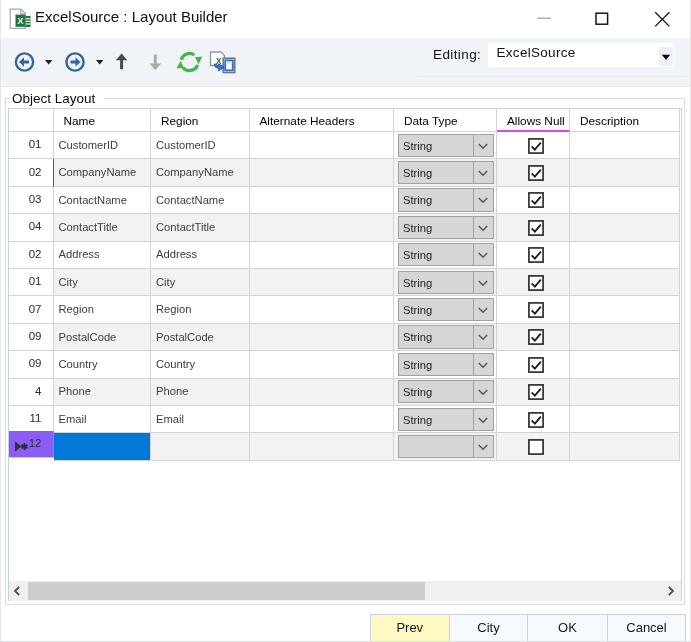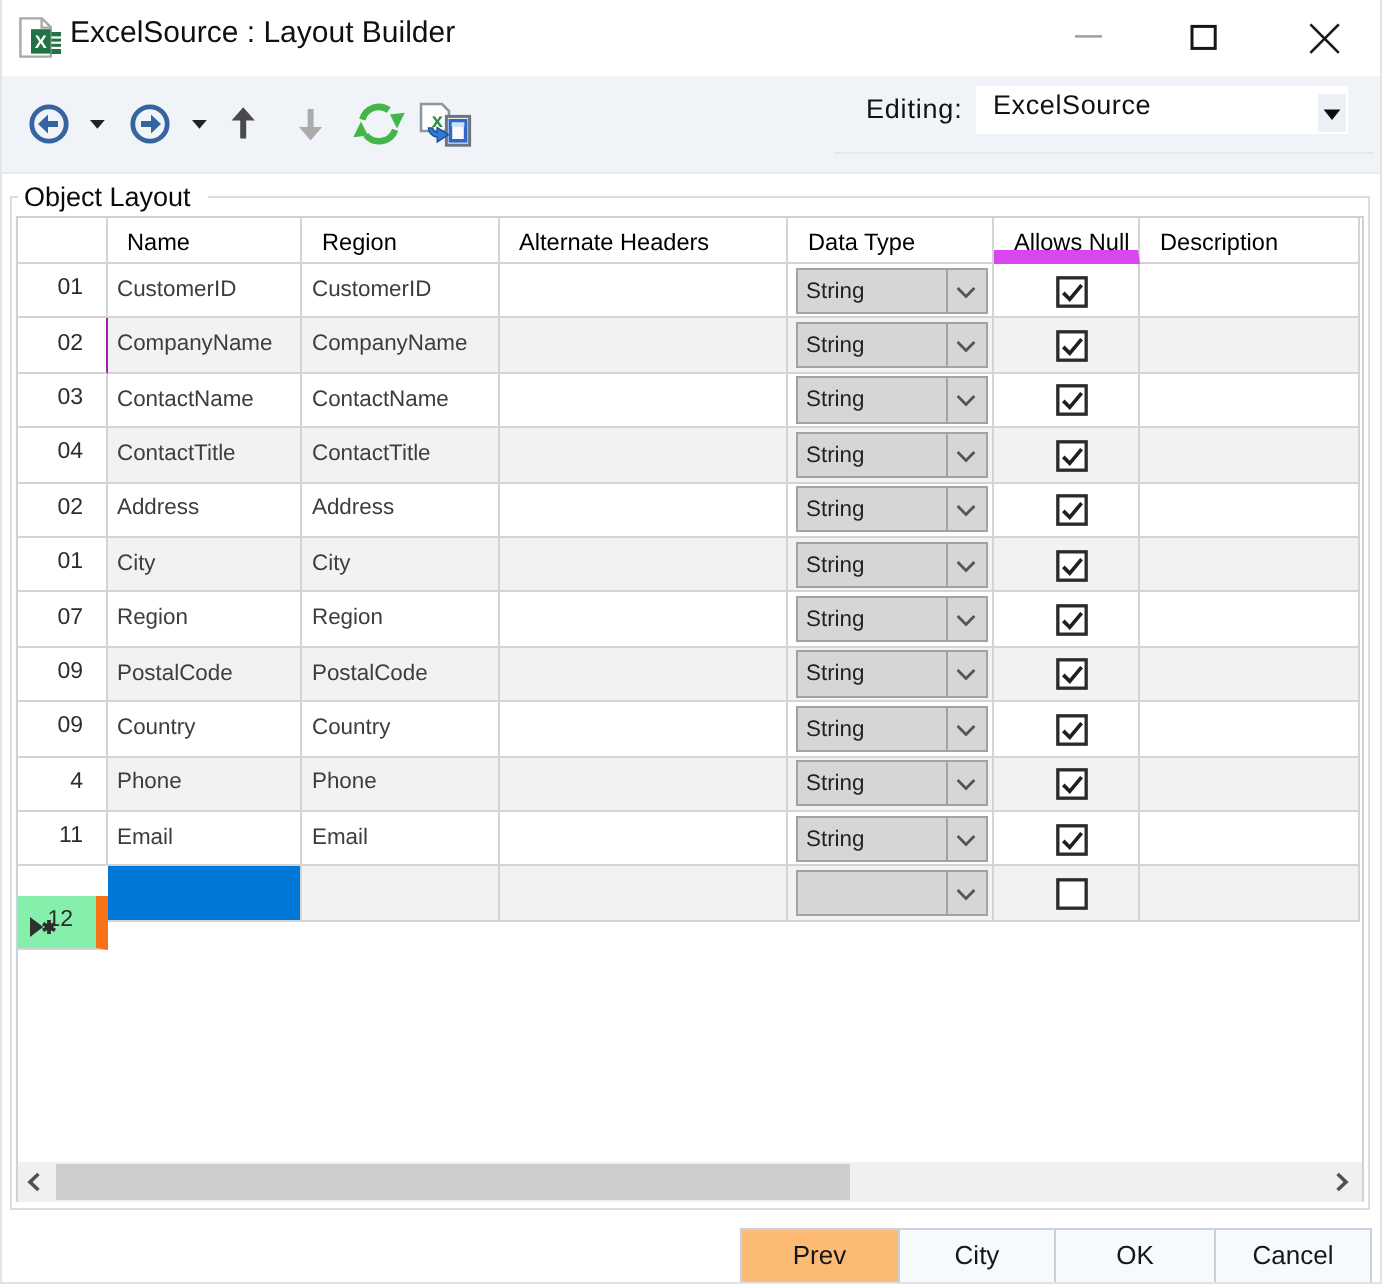--- a/index.html
+++ b/index.html
@@ -83,21 +83,21 @@
   </div>
 <div style="position:absolute;left:151px;top:109.0px;width:98.5px;height:23.0px;background:#fff;border-right:1px solid #d4d4d4;border-bottom:1px solid #d4d4d4;box-sizing:border-box;">
     <div style="position:absolute;left:10px;top:4.5px;font-size:11.8px;color:#000;white-space:nowrap;">Region</div>
   </div>
 <div style="position:absolute;left:249.5px;top:109.0px;width:144.5px;height:23.0px;background:#fff;border-right:1px solid #d4d4d4;border-bottom:1px solid #d4d4d4;box-sizing:border-box;">
     <div style="position:absolute;left:10px;top:4.5px;font-size:11.8px;color:#000;white-space:nowrap;">Alternate Headers</div>
   </div>
 <div style="position:absolute;left:394px;top:109.0px;width:103px;height:23.0px;background:#fff;border-right:1px solid #d4d4d4;border-bottom:1px solid #d4d4d4;box-sizing:border-box;">
     <div style="position:absolute;left:10px;top:4.5px;font-size:11.8px;color:#000;white-space:nowrap;">Data Type</div>
   </div>
-<div style="position:absolute;left:497px;top:109.0px;width:73px;height:23.0px;background:#fff;border-right:1px solid #d4d4d4;border-bottom:7px solid #d946ef;box-sizing:border-box;">
+<div style="position:absolute;left:497px;top:109.0px;width:73px;height:23.0px;background:#fff;border-right:1px solid #d4d4d4;border-bottom:2px solid #d946ef;box-sizing:border-box;">
     <div style="position:absolute;left:10px;top:4.5px;font-size:11.8px;color:#000;white-space:nowrap;">Allows Null</div>
   </div>
 <div style="position:absolute;left:570px;top:109.0px;width:110px;height:23.0px;background:#fff;border-right:1px solid #d4d4d4;border-bottom:1px solid #d4d4d4;box-sizing:border-box;">
     <div style="position:absolute;left:10px;top:4.5px;font-size:11.8px;color:#000;white-space:nowrap;">Description</div>
   </div>
 <div style="position:absolute;left:9px;top:132.0px;width:44.5px;height:27.400000000000006px;background:#fff;border-right:1px solid #d4d4d4;border-bottom:1px solid #d4d4d4;box-sizing:border-box;">
     <div style="position:absolute;right:11px;top:6.2px;font-size:11.5px;color:#2c2c2c;">01</div>
   </div>
 <div style="position:absolute;left:53.5px;top:132.0px;width:97.5px;height:27.400000000000006px;background:#fff;border-right:1px solid #d4d4d4;border-bottom:1px solid #d4d4d4;box-sizing:border-box;">
     <div style="position:absolute;left:5px;top:6.8px;font-size:11.2px;color:#3d3d3d;">CustomerID</div>
@@ -375,21 +375,21 @@
       </svg>
     </div>
   </div>
 <div style="position:absolute;left:497px;top:406.0px;width:73px;height:27.399999999999977px;background:#fff;border-right:1px solid #d4d4d4;border-bottom:1px solid #d4d4d4;box-sizing:border-box;">
     <svg style="position:absolute;left:30.5px;top:5.6px;" width="16" height="16" viewBox="0 0 14 14">
       <rect x="0.8" y="0.8" width="12.4" height="12.4" fill="#fff" stroke="#2b2b2b" stroke-width="1.45"></rect>
       <path d="M3.2 7.4 L6 10.2 L11.2 4.0" fill="none" stroke="#1f1f1f" stroke-width="1.6"></path>
     </svg>
   </div>
 <div style="position:absolute;left:570px;top:406.0px;width:110px;height:27.399999999999977px;background:#fff;border-right:1px solid #d4d4d4;border-bottom:1px solid #d4d4d4;box-sizing:border-box;"></div>
-<div style="position:absolute;left:9px;top:448px;width:44.5px;height:27.399999999999977px;background:#86efac;border-right:6px solid #f97316;border-bottom:1px solid #d4d4d4;box-sizing:border-box;">
+<div style="position:absolute;left:9px;top:431px;width:44.5px;height:27.399999999999977px;background:#8b5cf6;border-right:1px solid #f97316;border-bottom:1px solid #d4d4d4;box-sizing:border-box;">
     <svg style="position:absolute;left:5px;top:9.5px;" width="25" height="11" viewBox="0 0 25 11">
       <path d="M1 0.5 L7.6 5.5 L1 10.5 Z" fill="#303030"></path>
       <g stroke="#2e2e2e" stroke-width="1.9">
         <line x1="10.5" y1="2" x2="10.5" y2="9"></line>
         <line x1="7.5" y1="3.8" x2="13.5" y2="7.2"></line>
         <line x1="13.5" y1="3.8" x2="7.5" y2="7.2"></line>
       </g>
     </svg>
     <div style="position:absolute;right:11px;top:6.2px;font-size:11.5px;color:#2c2c2c;">12</div>
   </div>
@@ -414,19 +414,19 @@
 
 <div class="abs" style="left:9px;top:581px;width:672px;height:19.5px;background:#f0f0f0;"></div>
 <div class="abs" style="left:28px;top:582px;width:397px;height:17.5px;background:#cdcdcd;"></div>
 <svg class="abs" style="left:13px;top:586px;" width="8" height="10" viewBox="0 0 8 10">
     <path d="M6.2 1 L2 5 L6.2 9" fill="none" stroke="#505050" stroke-width="1.8"></path>
   </svg>
 <svg class="abs" style="left:666.5px;top:586px;" width="8" height="10" viewBox="0 0 8 10">
     <path d="M1.8 1 L6 5 L1.8 9" fill="none" stroke="#505050" stroke-width="1.8"></path>
   </svg>
 
-<div class="abs" style="left:369.5px;top:613.5px;width:80.5px;height:30px;background:#fdba74;border:1px solid #c9d2dc;box-sizing:border-box;text-align:center;font-size:13px;color:#14161a;line-height:25.5px;">Prev</div>
+<div class="abs" style="left:369.5px;top:613.5px;width:80.5px;height:30px;background:#fef9c3;border:1px solid #c9d2dc;box-sizing:border-box;text-align:center;font-size:13px;color:#14161a;line-height:25.5px;">Prev</div>
 <div class="abs" style="left:449px;top:613.5px;width:79px;height:30px;background:#f7fafc;border:1px solid #c9d2dc;box-sizing:border-box;text-align:center;font-size:13px;color:#14161a;line-height:25.5px;">City</div>
 <div class="abs" style="left:527px;top:613.5px;width:81px;height:30px;background:#f7fafc;border:1px solid #c9d2dc;box-sizing:border-box;text-align:center;font-size:13px;color:#14161a;line-height:25.5px;">OK</div>
 <div class="abs" style="left:607px;top:613.5px;width:79px;height:30px;background:#f7fafc;border:1px solid #c9d2dc;box-sizing:border-box;text-align:center;font-size:13px;color:#14161a;line-height:25.5px;">Cancel</div>
 
 <div class="abs" style="left:0;top:0;width:1px;height:642px;background:#e3e5e7;"></div>
 <div class="abs" style="left:690px;top:0;width:1px;height:642px;background:#e3e5e7;"></div>
 <div class="abs" style="left:0;top:640.5px;width:691px;height:1.5px;background:#dfe3e7;"></div>
 </body></html>

